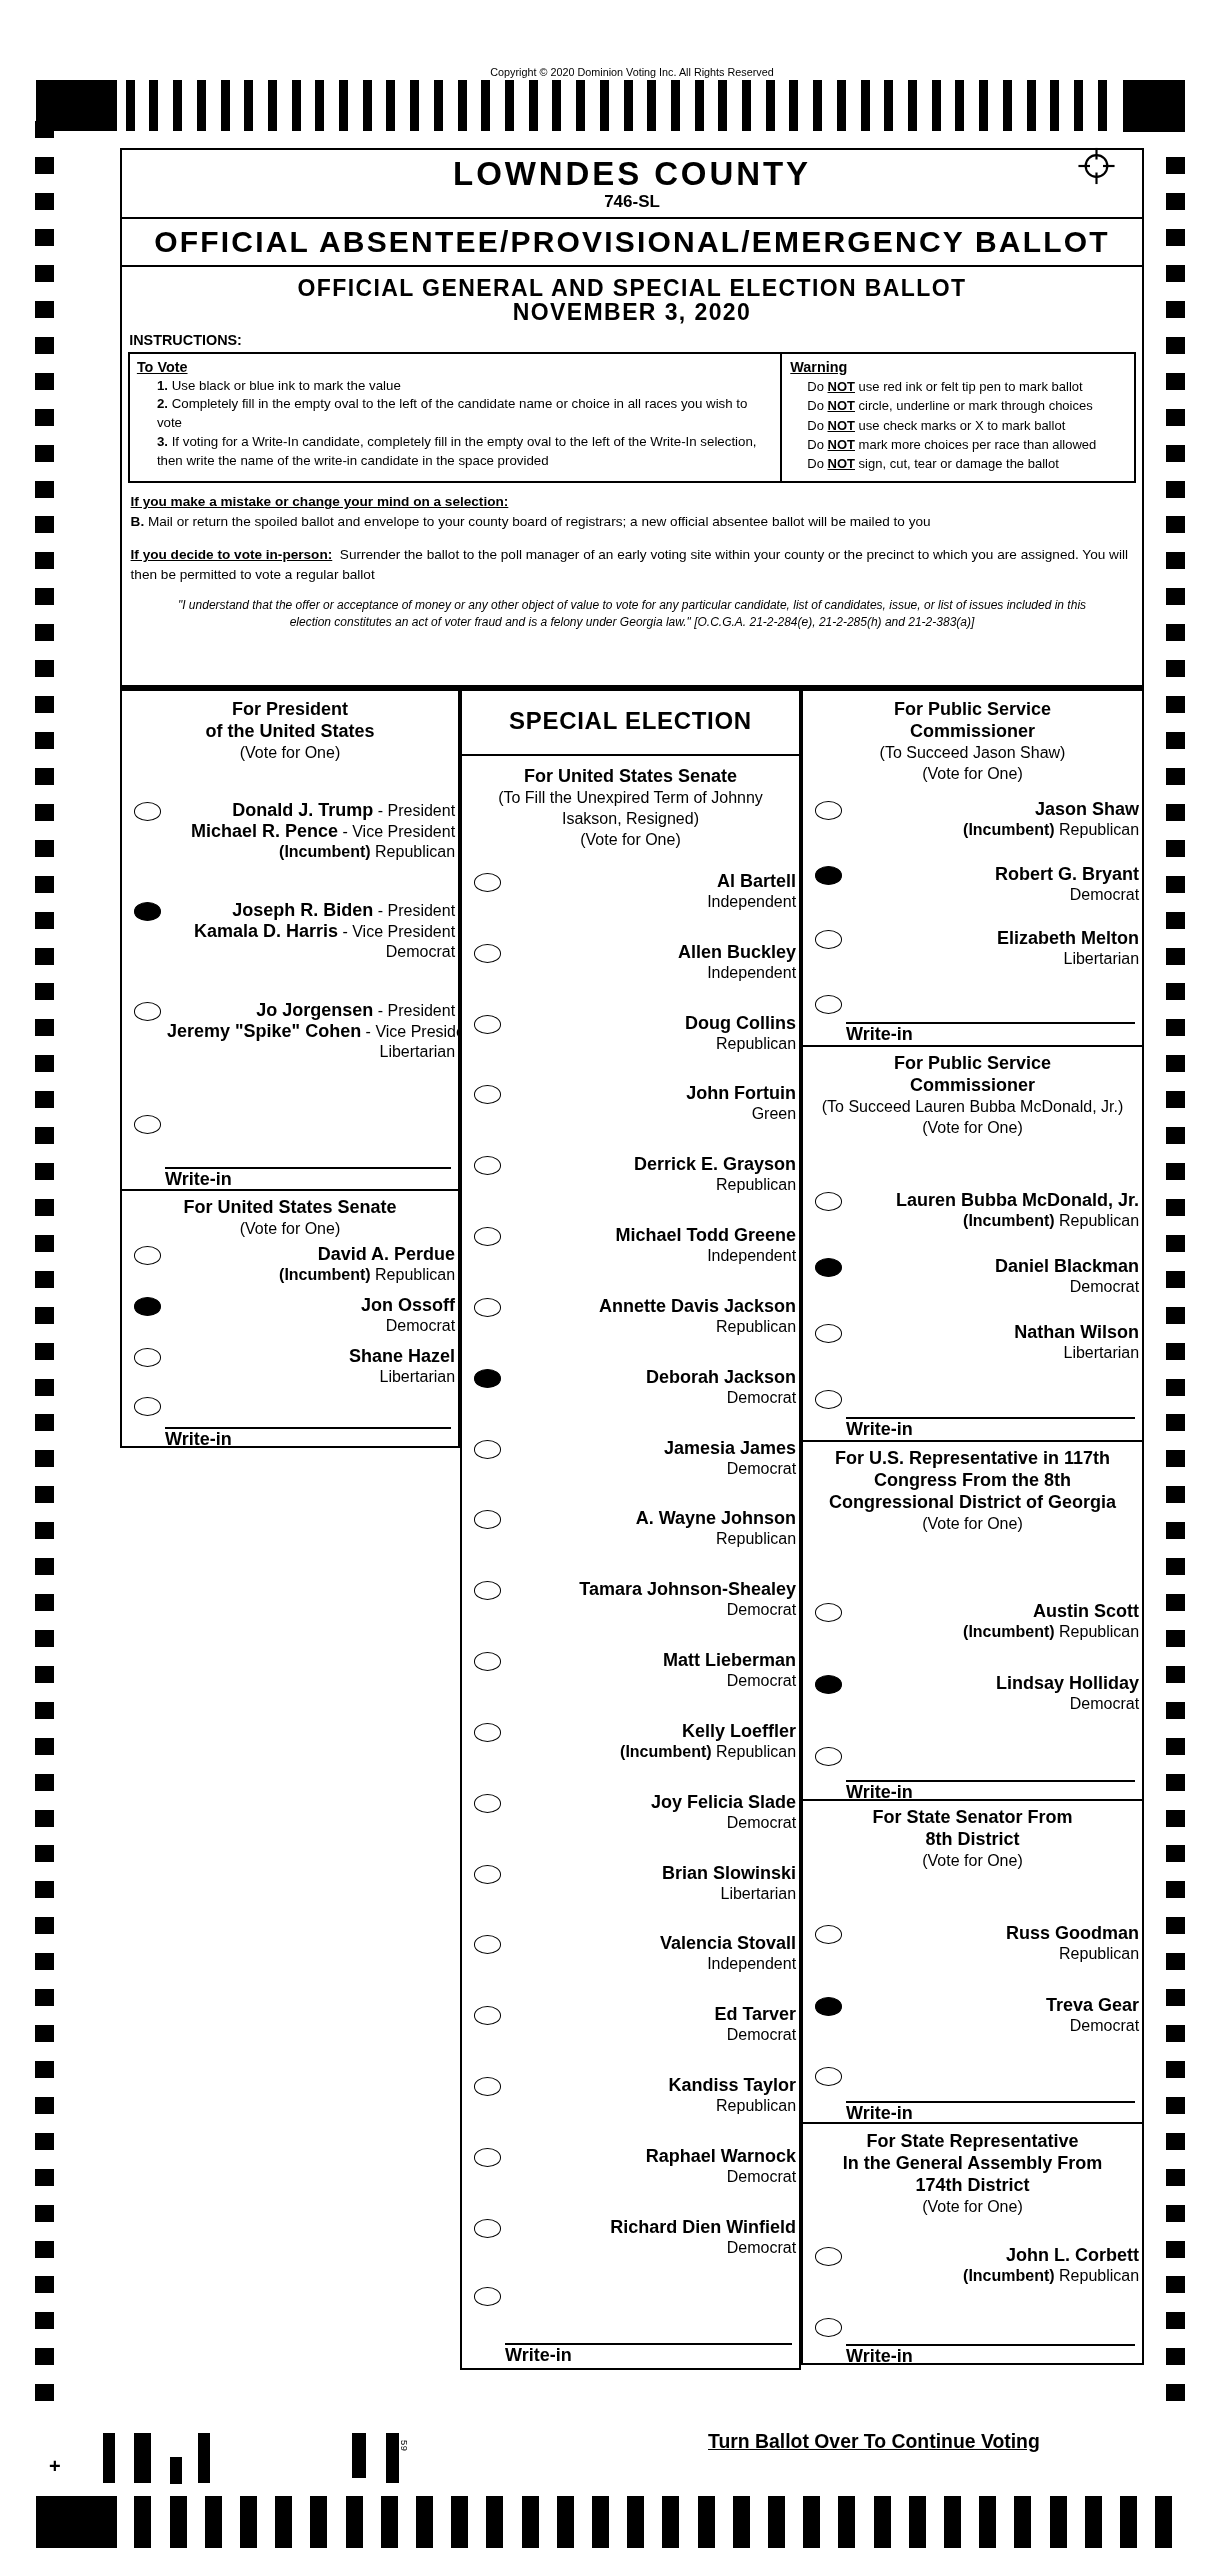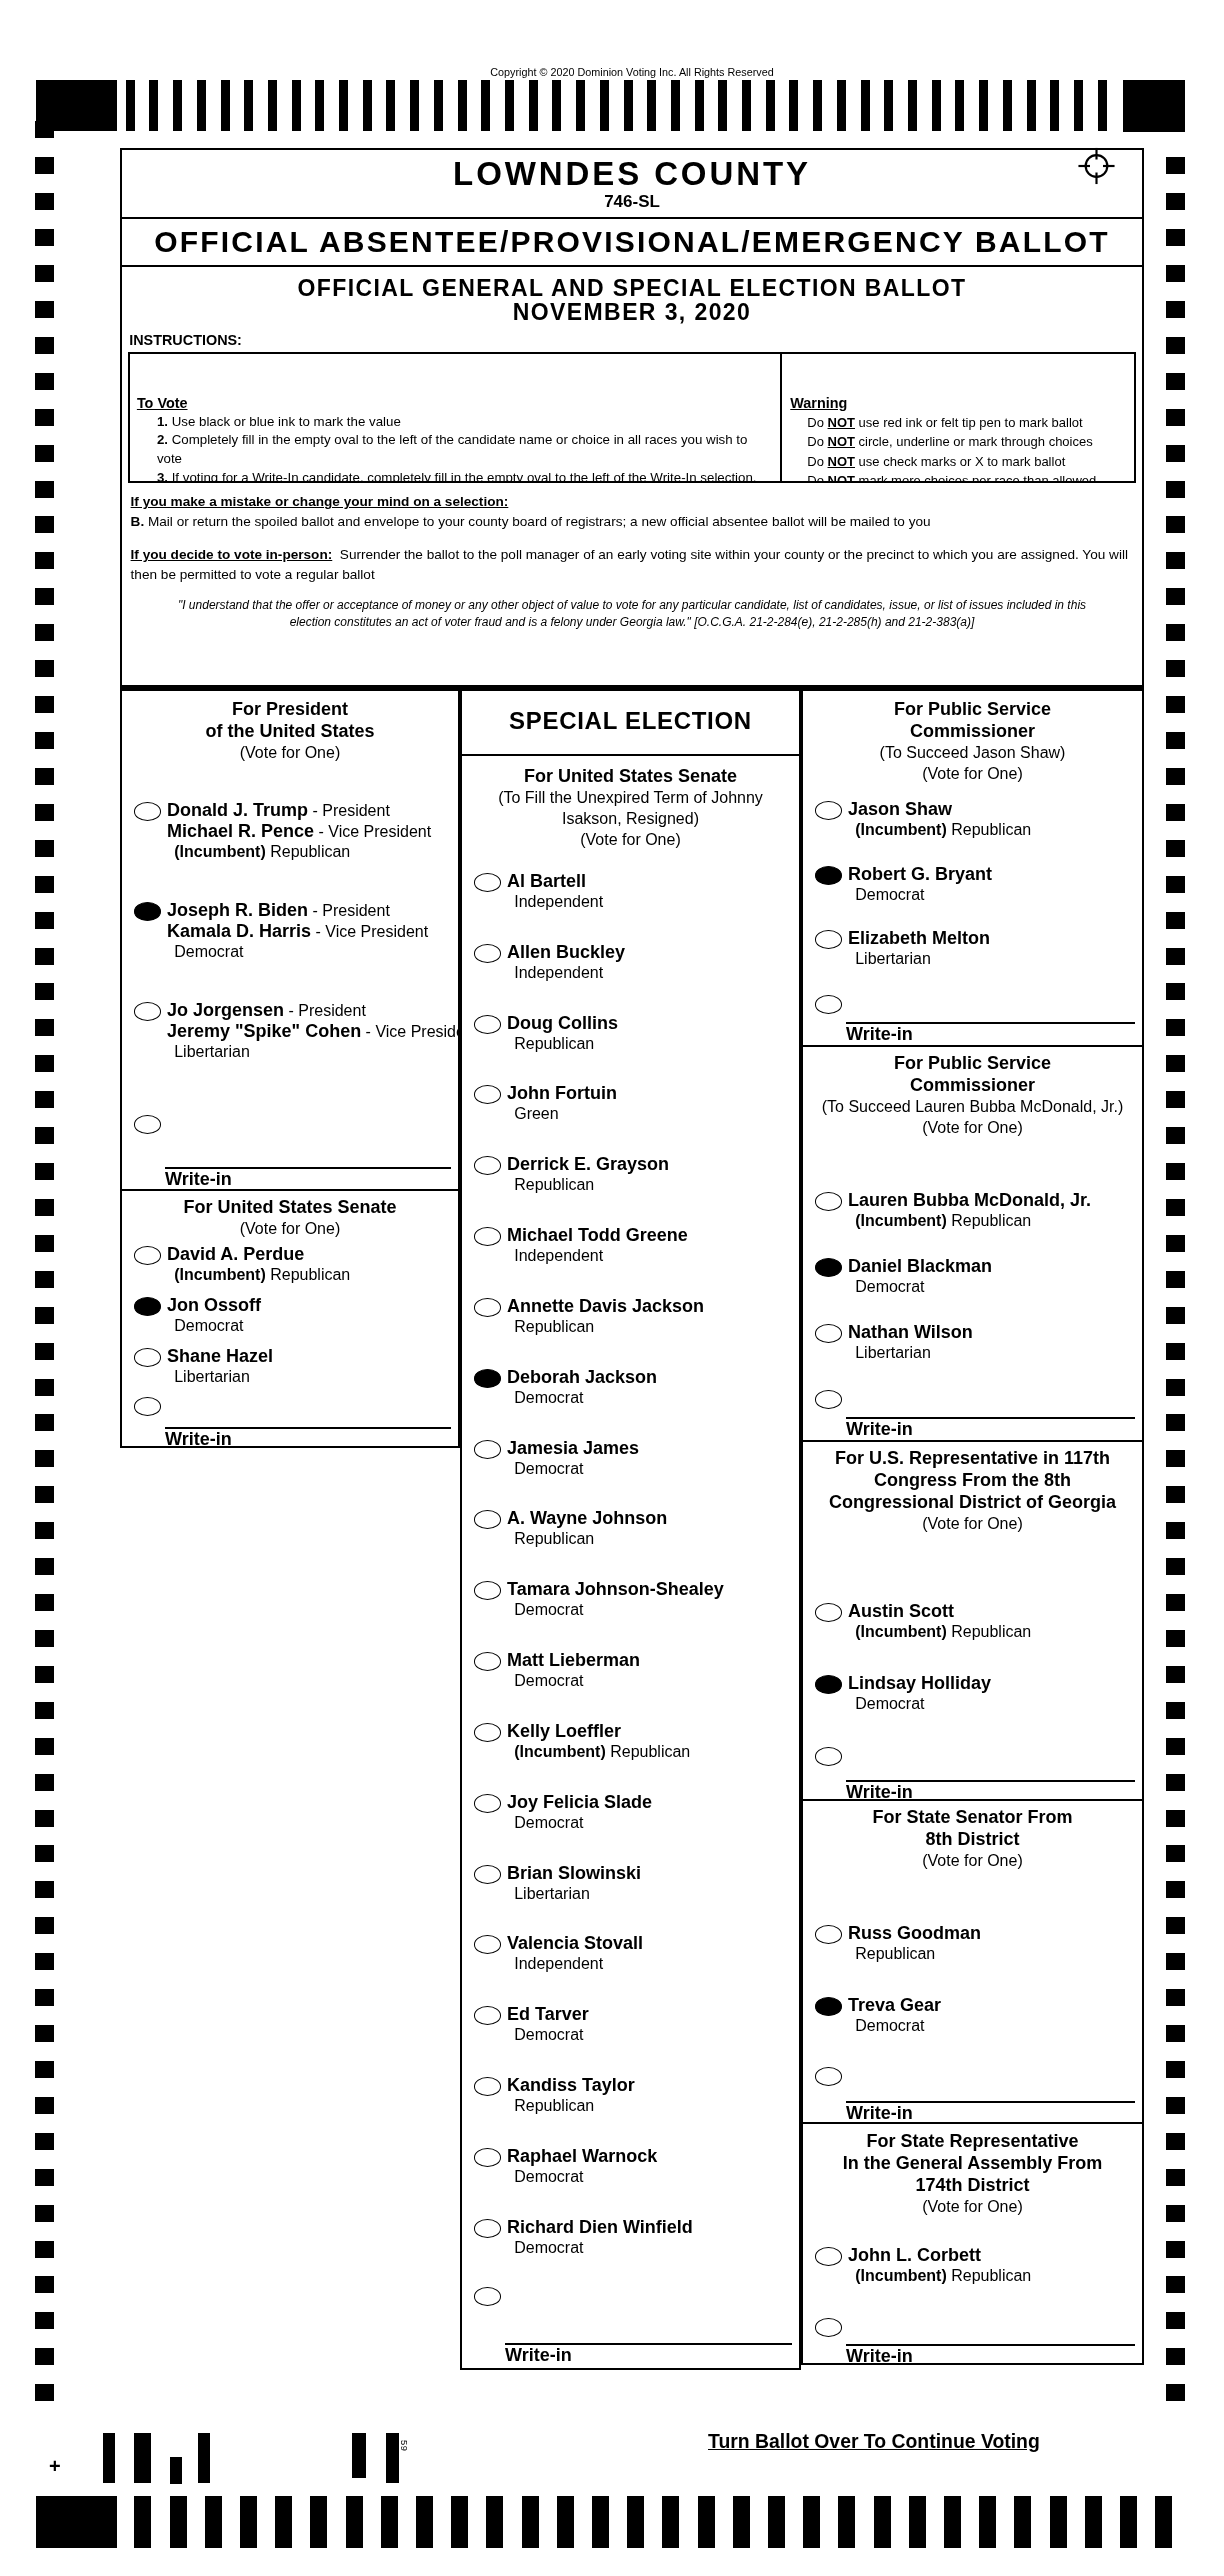--- a/index.html
+++ b/index.html
@@ -14,21 +14,21 @@
   #county{font-weight:bold;font-size:33px;letter-spacing:2.9px;line-height:36px;}
   #ballotcode{font-weight:bold;font-size:17px;line-height:20px;}
   #boxB{left:120px;top:219px;width:1024px;height:48px;border:2.2px solid #000;border-top:none;box-sizing:border-box;
         text-align:center;font-weight:bold;font-size:30px;letter-spacing:2.2px;line-height:45px;white-space:nowrap;overflow:hidden;}
   #boxC{left:120px;top:267px;width:1024px;height:420px;border:2.2px solid #000;border-top:none;box-sizing:border-box;}
   .etitle{text-align:center;font-weight:bold;font-size:23px;letter-spacing:1.4px;line-height:24.4px;}
   #instr-label{font-weight:bold;font-size:14.4px;margin:7.2px 0 0 7.2px;}
   #instr-box{margin:4.3px 5.7px 0 5.7px;height:131px;border:2.2px solid #000;box-sizing:border-box;display:flex;overflow:hidden;}
   #tovote{width:650px;padding:2.9px 7.2px 0 7.2px;box-sizing:border-box;}
   #warning{flex:1;border-left:2.2px solid #000;padding:2.9px 7.2px 0 8.6px;box-sizing:border-box;}
-  .ins-h{font-weight:bold;font-size:14.4px;text-decoration:underline;line-height:20px;margin-top:36px;}
+  .ins-h{font-weight:bold;font-size:14.4px;text-decoration:underline;line-height:20px;}
   .ins-item{font-size:13.3px;line-height:18.7px;padding-left:20px;}
   .warn-item{font-size:13px;line-height:19.4px;padding-left:17px;white-space:nowrap;}
   .u{text-decoration:underline;}
   #mistake-h{margin:11.5px 0 0 8.6px;font-size:13.6px;font-weight:bold;text-decoration:underline;}
   .para{margin:10px 10px 0 8.6px;font-size:13.6px;line-height:20px;}
   #legal{margin:11.5px 14.4px 0 14.4px;text-align:center;font-style:italic;font-size:12px;line-height:17px;}
   
   .col{position:absolute;border:2.2px solid #000;border-top:4.3px solid #000;box-sizing:border-box;background:#fff;}
   #col1{left:120px;top:687px;width:340px;height:761px;}
   #col2{left:460px;top:687px;width:341px;height:1683px;}
@@ -37,21 +37,21 @@
   .bb{border-bottom:2.2px solid #000;}
   #banner{height:65px;border-bottom:2.2px solid #000;box-sizing:border-box;text-align:center;
           font-weight:bold;font-size:24px;line-height:60px;letter-spacing:0.7px;}
   .stitle{padding-top:7.2px;text-align:center;}
   .tl{font-weight:bold;font-size:18px;line-height:22px;white-space:nowrap;}
   .ts{font-size:16px;line-height:21px;white-space:nowrap;}
   .crow{position:absolute;left:0;right:0;}
   .oval{position:absolute;left:11.5px;top:0;width:27px;height:18.7px;border:1.8px solid #000;
         border-radius:50%;box-sizing:border-box;background:#fff;}
   .oval.filled{background:#000;}
-  .ctext{position:absolute;left:45px;right:2.9px;top:-2.2px;}
+  .ctext{position:absolute;left:45px;right:2.9px;top:-2.2px;text-align:right;}
   .cname{font-size:18px;font-weight:bold;line-height:21px;white-space:nowrap;}
   .cname .csuffix{font-weight:normal;font-size:16px;}
   .cparty{font-size:16px;line-height:20px;padding-left:7.2px;white-space:nowrap;}
   .wlabel{position:absolute;left:43px;right:7.2px;}
   .wline{border-top:2.2px solid #000;height:0;}
   .wtext{font-size:18px;font-weight:bold;line-height:19.4px;padding-top:0.7px;}
   
   #turn{left:708px;top:2430px;width:374px;font-weight:bold;font-size:19.4px;white-space:nowrap;text-decoration:underline;}
   #plus{left:49px;top:2455px;font-size:20px;font-weight:bold;}
   #code59{left:399px;top:2440px;font-size:9.3px;writing-mode:vertical-rl;letter-spacing:0.7px;}

